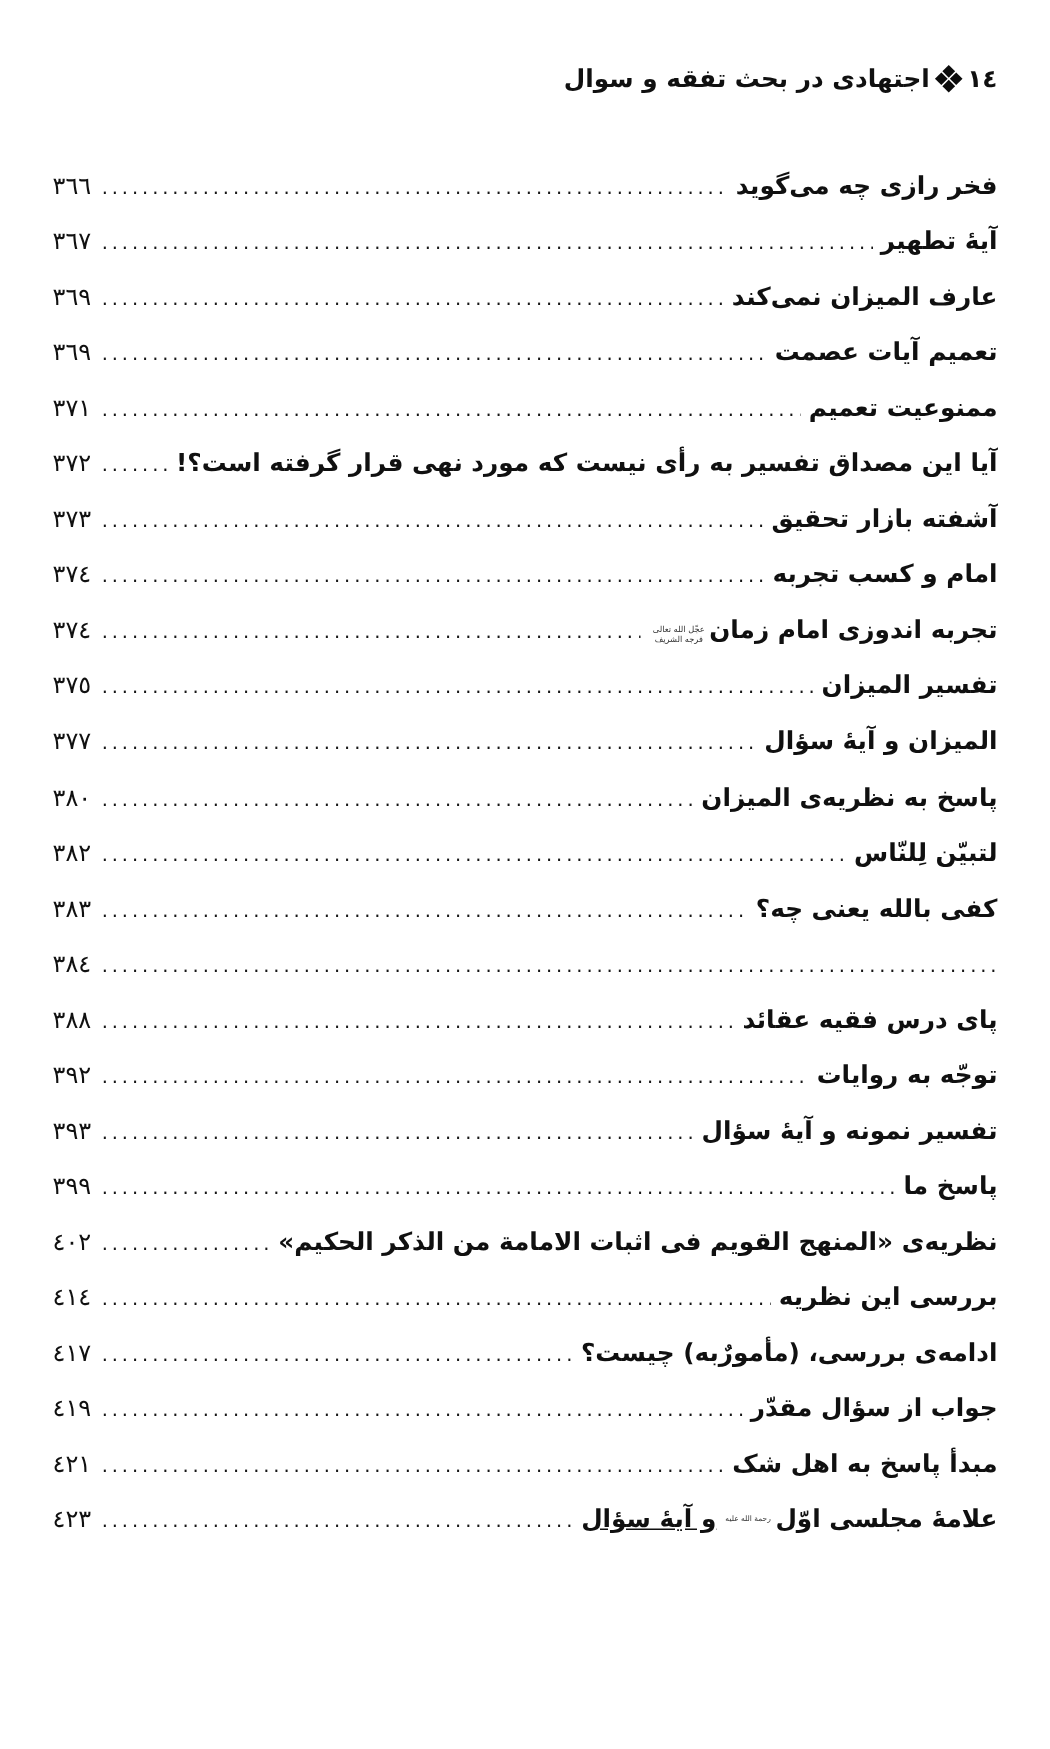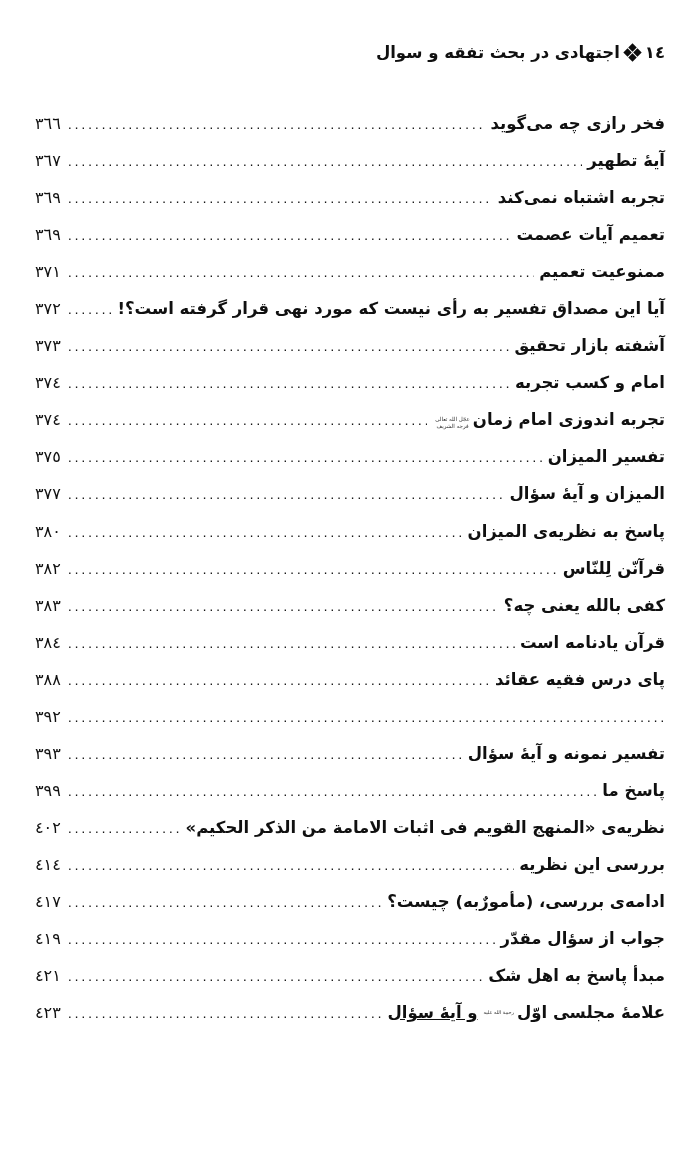--- a/index.html
+++ b/index.html
@@ -134,21 +134,21 @@
       <span class="pagenum">٣٦٦</span>
     </div>
 
     <div class="row">
       <span class="title"><span class="t-pre">آیهٔ تطهیر</span></span>
       <span class="dots"></span>
       <span class="pagenum">٣٦٧</span>
     </div>
 
     <div class="row">
-      <span class="title"><span class="t-pre">تجربه اشتباه نمی‌کند</span></span>
+      <span class="title"><span class="t-pre">عارف المیزان نمی‌کند</span></span>
       <span class="dots"></span>
       <span class="pagenum">٣٦٩</span>
     </div>
 
     <div class="row">
       <span class="title"><span class="t-pre">تعمیم آیات عصمت</span></span>
       <span class="dots"></span>
       <span class="pagenum">٣٦٩</span>
     </div>
 
@@ -197,44 +197,44 @@
       <span class="pagenum">٣٧٧</span>
     </div>
 
     <div class="row">
       <span class="title"><span class="t-pre">پاسخ به نظریه‌ی المیزان</span></span>
       <span class="dots"></span>
       <span class="pagenum">٣٨٠</span>
     </div>
 
     <div class="row">
-      <span class="title"><span class="t-pre">قرآنّن لِلنّاس</span></span>
+      <span class="title"><span class="t-pre">لتبیّن لِلنّاس</span></span>
       <span class="dots"></span>
       <span class="pagenum">٣٨٢</span>
     </div>
 
     <div class="row">
       <span class="title"><span class="t-pre">کفی بالله یعنی چه؟</span></span>
       <span class="dots"></span>
       <span class="pagenum">٣٨٣</span>
     </div>
 
     <div class="row">
-      <span class="title"><span class="t-pre">قرآن یادنامه است</span></span>
       <span class="dots"></span>
       <span class="pagenum">٣٨٤</span>
     </div>
 
     <div class="row">
       <span class="title"><span class="t-pre">پای درس فقیه عقائد</span></span>
       <span class="dots"></span>
       <span class="pagenum">٣٨٨</span>
     </div>
 
     <div class="row">
+      <span class="title"><span class="t-pre">توجّه به روایات</span></span>
       <span class="dots"></span>
       <span class="pagenum">٣٩٢</span>
     </div>
 
     <div class="row">
       <span class="title"><span class="t-pre">تفسیر نمونه و آیهٔ سؤال</span></span>
       <span class="dots"></span>
       <span class="pagenum">٣٩٣</span>
     </div>
 

